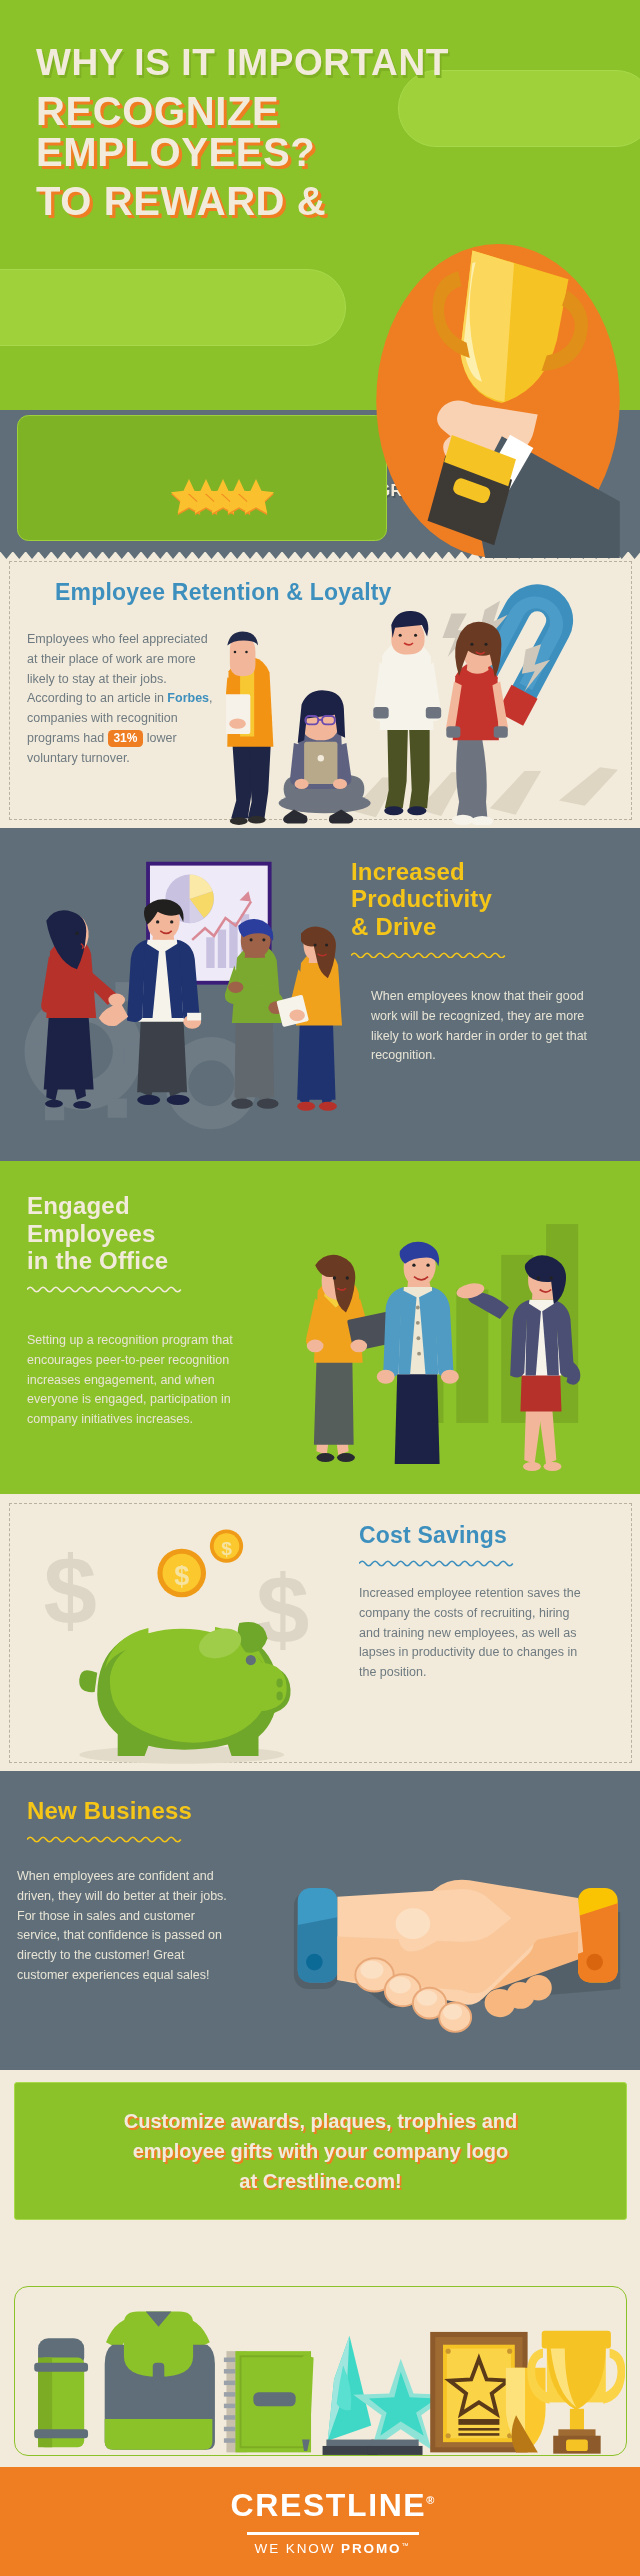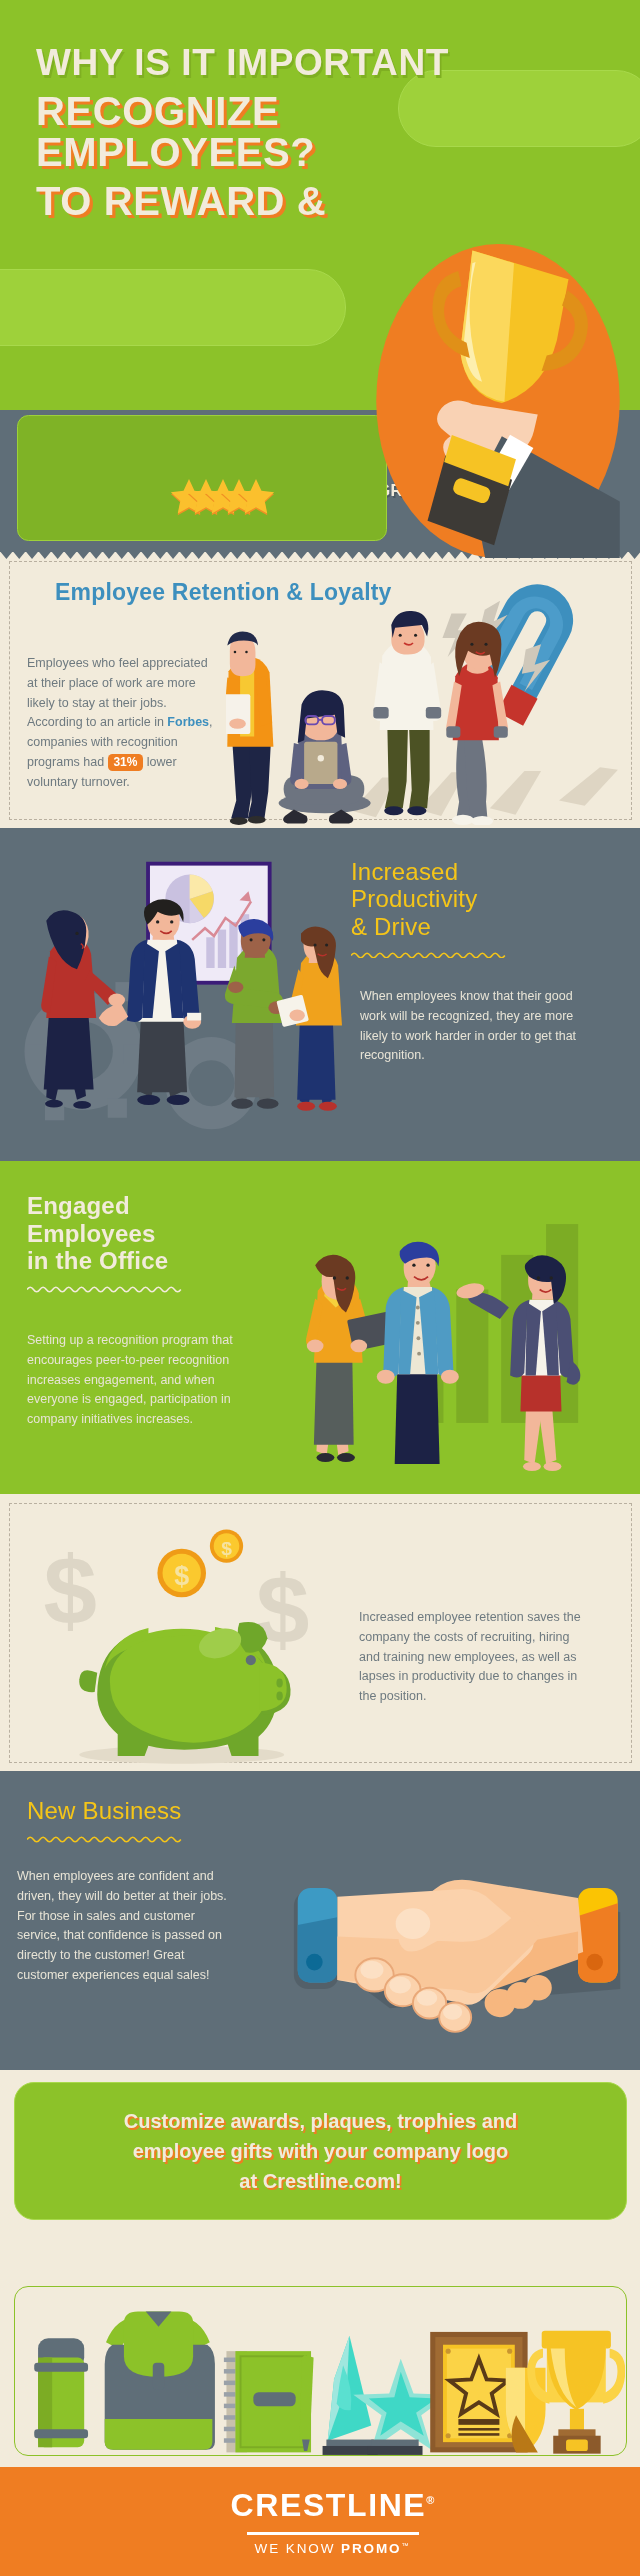--- a/index.html
+++ b/index.html
@@ -45,24 +45,24 @@
   }
 
   
   .sec { position:absolute; left:0; width:641px; overflow:hidden; }
   .sec-cream { background:#F2EBDB; }
   .sec-gray  { background:#5F6E78; }
   .sec-green { background:#8CC229;padding-left:42px; }
   .dashbox { position:absolute; left:9px; right:9px; top:9px; bottom:7.7px; border:1.3px dashed #B9B0A0; }
 
   .h-blue  { color:#3D8FBE; font-size:23px; font-weight:bold; letter-spacing:0.2px; }
-  .h-yellow{ color:#F5C518; font-size:24px; font-weight:normal; line-height:1.15; letter-spacing:0.2px; }
+  .h-yellow{ color:#F5C518; font-size:24px; font-weight:bold; line-height:1.15; letter-spacing:0.2px; }
   .h-cream { color:#F2EBDB; font-size:24px; font-weight:bold; line-height:1.15; letter-spacing:0.2px; }
 
-  .body-dark  { color:#6E7A80; font-size:12.5px; line-height:1.58;margin-top:24px; }
+  .body-dark  { color:#6E7A80; font-size:12.5px; line-height:1.58; }
   .body-light { color:#E8E4D6; font-size:12.5px; line-height:1.58; }
   .forbes { color:#3D8FBE; font-weight:bold; }
   .pct-badge {
     display:inline-block; background:#EF7D22; color:#FFFFFF; font-weight:bold;
     border-radius:4.5px; padding:0.6px 5.8px 1.9px; font-size:12px; line-height:1.2;
   }
   .wavy { height:7.7px; width:159px; margin:10.3px 0 14px; }
 
   
   #sec-retention   { top:552px;  height:276px; }
@@ -71,35 +71,35 @@
   #sec-cost        { top:1494px; height:277px; }
   #sec-newbiz      { top:1771px; height:299px; }
   #sec-cta         { top:2070px; height:211px; }
   #sec-products    { top:2281px; height:186px; }
   #sec-footer      { top:2467px; height:109px; background:#EF7D22; }
 
   .rt-title { position:absolute; left:55px; top:27px; }
   .rt-body { position:absolute; left:27px; top:78px; width:192px; }
 
   .pd-title { position:absolute; left:351px; top:29.5px; width:256px; }
-  .pd-body  { position:absolute; left:360px; top:159px; width:237px; }
+  .pd-body  { position:absolute; left:371px; top:159px; width:237px; }
 
   .en-title { position:absolute; left:27px; top:31px; width:256px; }
   .en-body  { position:absolute; left:27px; top:170px; width:218px; }
 
   .cs-title { position:absolute; left:359px; top:28px; width:256px; }
   .cs-body  { position:absolute; left:359px; top:90px; width:231px; }
 
   .nb-title { position:absolute; left:27px; top:26px; width:256px; }
   .nb-body  { position:absolute; left:17px; top:96px; width:218px; }
 
   
   .cta-box {
     position:absolute; left:14px; top:11.5px; width:613px; height:138px;
-    background:#8CC229; border:1.9px solid #A8D94B; border-radius:20px;
+    background:#8CC229; border:1.9px solid #A8D94B; border-radius:3px;
     display:flex; align-items:center; justify-content:center;
   }
   .cta-txt {
     color:#F2EBDB; font-size:20px; font-weight:bold; text-align:center; line-height:1.5;
     text-shadow:1.9px 1.9px 0 #EF7D22; padding:0 26px;
   }
   
   .prod-box {
     position:absolute; left:14px; top:5.1px; width:613px; height:170px;
     border:1.3px solid #8CC229; border-radius:14px; overflow:hidden;
@@ -514,20 +514,26 @@
         <path d="M24 16 q16 -20 42 -10 q26 12 20 42 q-4 22 -18 30 l-4 -34 q-20 2 -34 -8 q-10 -12 -6 -20z" fill="#1C2245"></path>
         <circle cx="44" cy="38" r="2.6" fill="#222"></circle>
           <circle cx="64" cy="38" r="2.6" fill="#222"></circle>
         <path d="M46 56 q10 8 18 0" stroke="#B7312B" stroke-width="2.6" fill="none"></path>
       </g>
     </svg>
   </div>
 
   <div class="sec sec-cream" id="sec-cost">
     <div class="dashbox"></div>
+    <div class="cs-title">
+      <div class="h-blue">Cost Savings</div>
+      <svg class="wavy" viewBox="0 0 248 12">
+        <path d="M0,7 q5,-7 10,0 t10,0 t10,0 t10,0 t10,0 t10,0 t10,0 t10,0 t10,0 t10,0 t10,0 t10,0 t10,0 t10,0 t10,0 t10,0 t10,0 t10,0 t10,0 t10,0 t10,0 t10,0 t10,0 t10,0" fill="none" stroke="#3D8FBE" stroke-width="2.4"></path>
+      </svg>
+    </div>
     <div class="cs-body body-dark">Increased employee retention saves the company the costs of recruiting, hiring and training new employees, as well as lapses in productivity due to changes in the position.</div>
 
     <svg style="position:absolute;left:28px;top:15.4px;" width="301" height="256" viewBox="0 0 470 400">
 
       <g fill="#DDD6C6" font-family="Liberation Sans, sans-serif" font-weight="bold">
         <text x="24" y="180" font-size="150">$</text>
         <text x="356" y="210" font-size="150">$</text>
       </g>
 
       <g>

